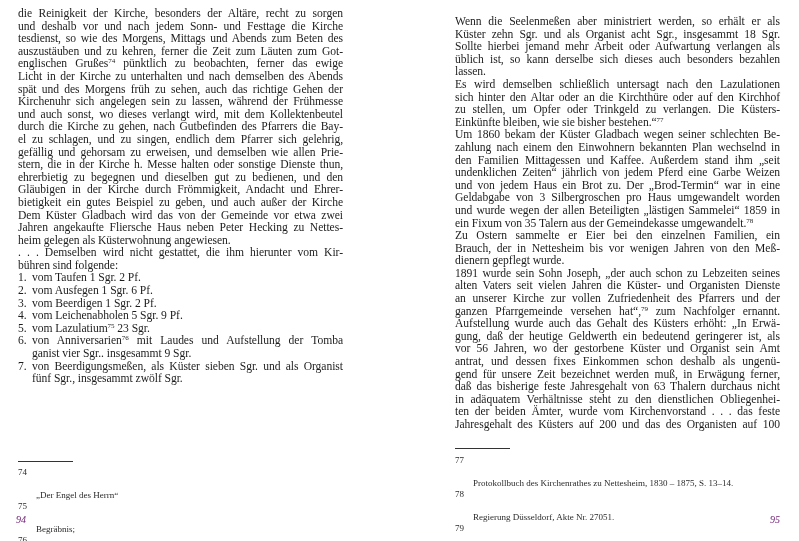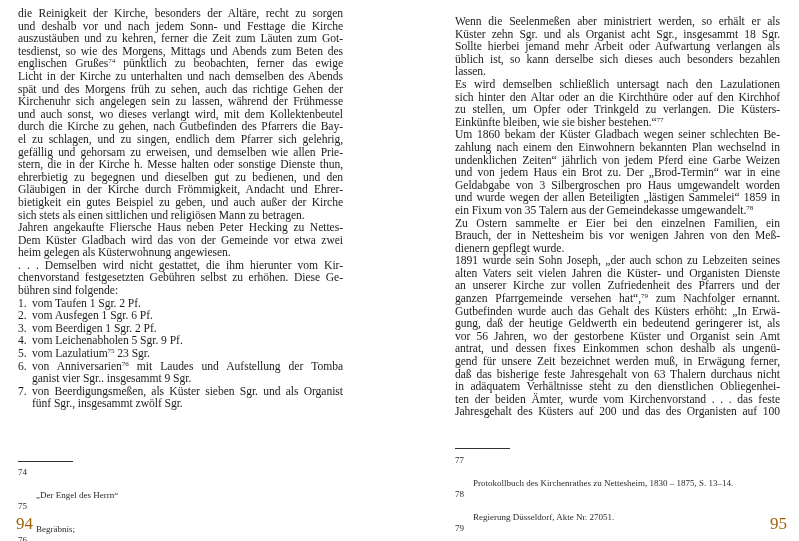--- a/index.html
+++ b/index.html
@@ -79,56 +79,55 @@
       display: flex;
     }
     .fn-num {
       flex: 0 0 18px;
       width: 18px;
     }
     .fn-text { flex: 1; margin-top: 23px; }
 
     .page-number {
       position: absolute;
-      font-size: 17px;
+      font-size: 10px;
       top: 514px;
-      color: #a16207;
+      color: #701a75;
+      font-style: italic;
     }
     .page-left .page-number { left: 16px; }
     .page-right .page-number { left: 370px; }
   </style>
 </head>
 <body>
 
 <div class="page page-left">
   <div class="body-text">
     <span class="line">die Reinigkeit der Kirche, besonders der Altäre, recht zu sorgen</span>
     <span class="line">und deshalb vor und nach jedem Sonn- und Festtage die Kirche</span>
+    <span class="line">tesdienst, so wie des Morgens, Mittags und Abends zum Beten des</span>
     <span class="line">auszustäuben und zu kehren, ferner die Zeit zum Läuten zum Got-</span>
-    <span class="line">tesdienst, so wie des Morgens, Mittags und Abends zum Beten des</span>
     <span class="line"><span>englischen Grußes</span><sup>74</sup><span> pünktlich zu beobachten, ferner das ewige</span></span>
     <span class="line">Licht in der Kirche zu unterhalten und nach demselben des Abends</span>
     <span class="line">spät und des Morgens früh zu sehen, auch das richtige Gehen der</span>
     <span class="line">Kirchenuhr sich angelegen sein zu lassen, während der Frühmesse</span>
     <span class="line">und auch sonst, wo dieses verlangt wird, mit dem Kollektenbeutel</span>
     <span class="line">durch die Kirche zu gehen, nach Gutbefinden des Pfarrers die Bay-</span>
     <span class="line">el zu schlagen, und zu singen, endlich dem Pfarrer sich gelehrig,</span>
     <span class="line">gefällig und gehorsam zu erweisen, und demselben wie allen Prie-</span>
     <span class="line">stern, die in der Kirche h. Messe halten oder sonstige Dienste thun,</span>
     <span class="line">ehrerbietig zu begegnen und dieselben gut zu bedienen, und den</span>
     <span class="line">Gläubigen in der Kirche durch Frömmigkeit, Andacht und Ehrer-</span>
     <span class="line">bietigkeit ein gutes Beispiel zu geben, und auch außer der Kirche</span>
-    <span class="line last">sich stets als einen sittlichen und religiösen Mann zu betragen.</span>
-
+
+    <span class="line">Dem Küster Gladbach wird das von der Gemeinde vor etwa zwei</span>
     <span class="line">Jahren angekaufte Fliersche Haus neben Peter Hecking zu Nettes-</span>
-    <span class="line">Dem Küster Gladbach wird das von der Gemeinde vor etwa zwei</span>
     <span class="line last">heim gelegen als Küsterwohnung angewiesen.</span>
 
     <span class="line">. . . Demselben wird nicht gestattet, die ihm hierunter vom Kir-</span>
-    <span class="line">chenvorstand festgesetzten Gebühren selbst zu erhöhen. Diese Ge-</span>
     <span class="line last">bühren sind folgende:</span>
 
     <div class="fee-list">
       <div class="list-item">
         <span class="list-num">1.</span>
         <span class="list-text">vom Taufen 1 Sgr. 2 Pf.</span>
       </div>
       <div class="list-item">
         <span class="list-num">2.</span>
         <span class="list-text">vom Ausfegen 1 Sgr. 6 Pf.</span>
@@ -189,35 +188,36 @@
     <span class="line">üblich ist, so kann derselbe sich dieses auch besonders bezahlen</span>
     <span class="line last">lassen.</span>
 
     <span class="line">Es wird demselben schließlich untersagt nach den Lazulationen</span>
     <span class="line">sich hinter den Altar oder an die Kirchthüre oder auf den Kirchhof</span>
     <span class="line">zu stellen, um Opfer oder Trinkgeld zu verlangen. Die Küsters-</span>
     <span class="line last"><span>Einkünfte bleiben, wie sie bisher bestehen.“</span><sup>77</sup></span>
 
     <span class="line">Um 1860 bekam der Küster Gladbach wegen seiner schlechten Be-</span>
     <span class="line">zahlung nach einem den Einwohnern bekannten Plan wechselnd in</span>
+    <span class="line">den Familien Mittagessen und Kaffee. Außerdem stand ihm „seit</span>
     <span class="line">undenklichen Zeiten“ jährlich von jedem Pferd eine Garbe Weizen</span>
     <span class="line">und von jedem Haus ein Brot zu. Der „Brod-Termin“ war in eine</span>
     <span class="line">Geldabgabe von 3 Silbergroschen pro Haus umgewandelt worden</span>
     <span class="line">und wurde wegen der allen Beteiligten „lästigen Sammelei“ 1859 in</span>
     <span class="line last"><span>ein Fixum von 35 Talern aus der Gemeindekasse umgewandelt.</span><sup>78</sup></span>
 
     <span class="line">Zu Ostern sammelte er Eier bei den einzelnen Familien, ein</span>
     <span class="line">Brauch, der in Nettesheim bis vor wenigen Jahren von den Meß-</span>
     <span class="line last">dienern gepflegt wurde.</span>
 
     <span class="line">1891 wurde sein Sohn Joseph, „der auch schon zu Lebzeiten seines</span>
     <span class="line">alten Vaters seit vielen Jahren die Küster- und Organisten Dienste</span>
     <span class="line">an unserer Kirche zur vollen Zufriedenheit des Pfarrers und der</span>
     <span class="line"><span>ganzen Pfarrgemeinde versehen hat“,</span><sup>79</sup><span> zum Nachfolger ernannt.</span></span>
-    <span class="line">Gutbefinden wurde auch das Gehalt des Küsters erhöht: „In Erwä-</span>
+    <span class="line">Aufstellung wurde auch das Gehalt des Küsters erhöht: „In Erwä-</span>
     <span class="line">gung, daß der heutige Geldwerth ein bedeutend geringerer ist, als</span>
     <span class="line">vor 56 Jahren, wo der gestorbene Küster und Organist sein Amt</span>
     <span class="line">antrat, und dessen fixes Einkommen schon deshalb als ungenü-</span>
     <span class="line">gend für unsere Zeit bezeichnet werden muß, in Erwägung ferner,</span>
     <span class="line">daß das bisherige feste Jahresgehalt von 63 Thalern durchaus nicht</span>
     <span class="line">in adäquatem Verhältnisse steht zu den dienstlichen Obliegenhei-</span>
     <span class="line">ten der beiden Ämter, wurde vom Kirchenvorstand . . . das feste</span>
     <span class="line">Jahresgehalt des Küsters auf 200 und das des Organisten auf 100</span>
   </div>
 

